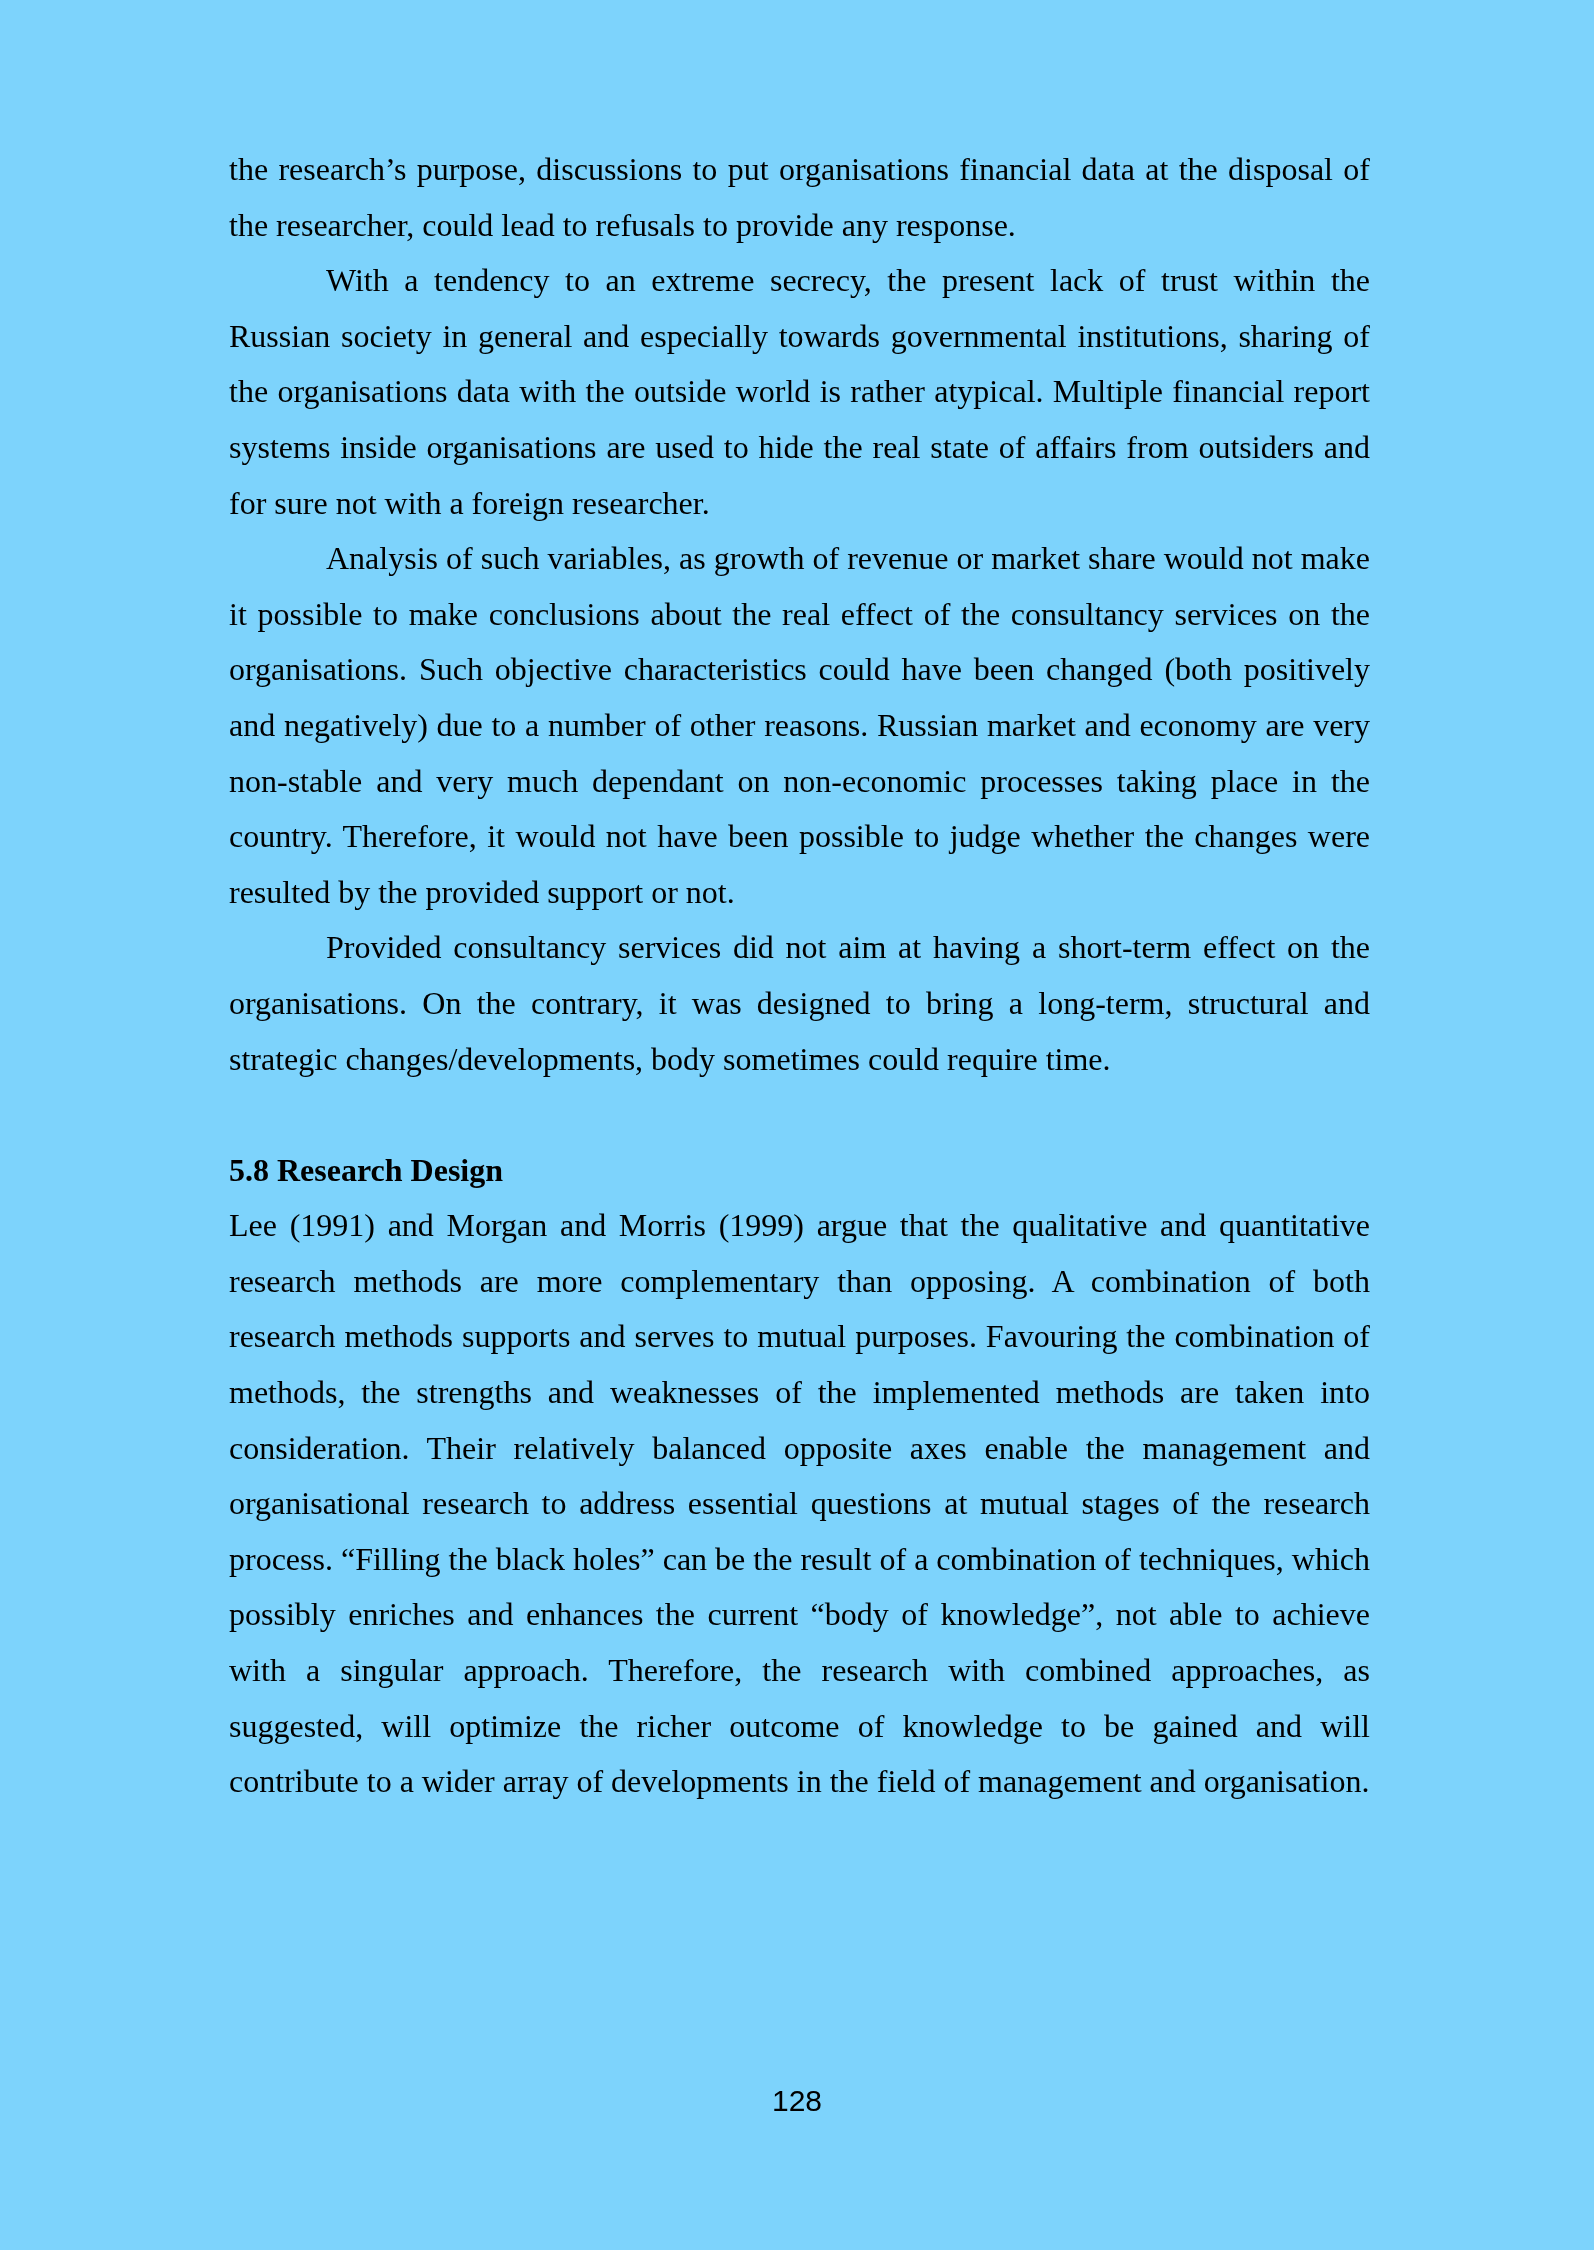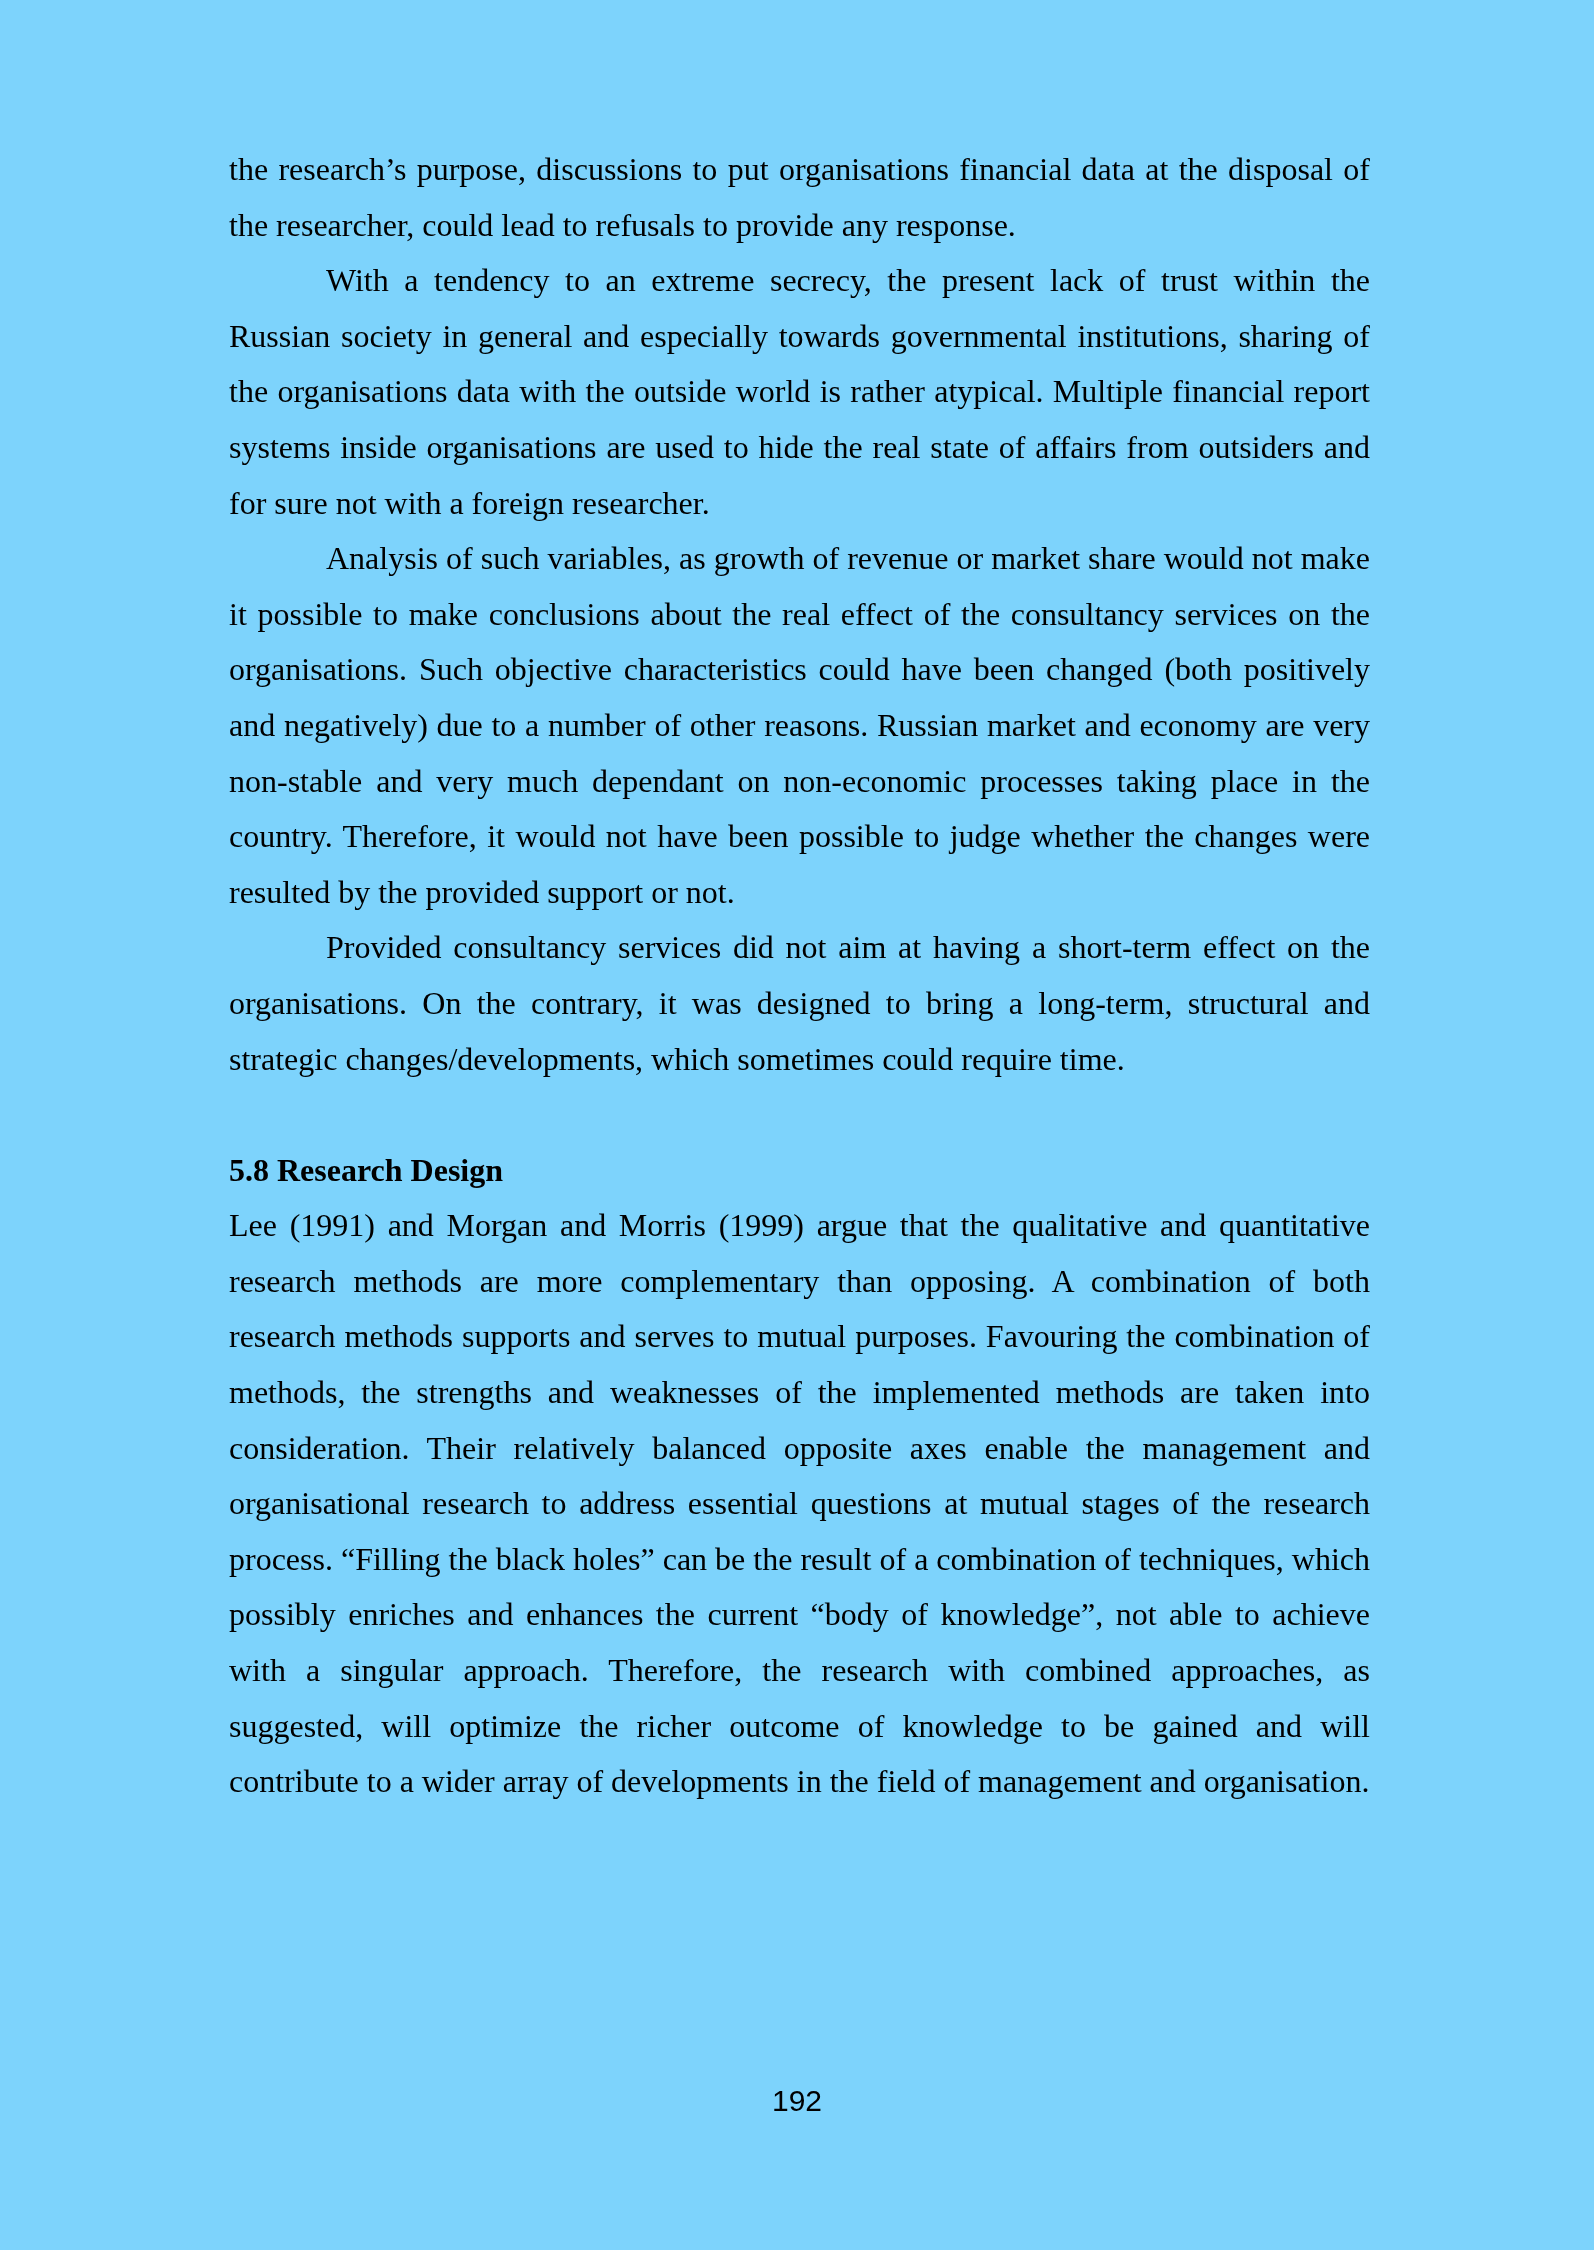--- a/index.html
+++ b/index.html
@@ -53,18 +53,18 @@
   }
 </style>
 </head>
 <body>
 
 <div class="page">
   <div class="content">
     <p>the research’s purpose, discussions to put organisations financial data at the disposal of the researcher, could lead to refusals to provide any response.</p>
     <p class="indent">With a tendency to an extreme secrecy, the present lack of trust within the Russian society in general and especially towards governmental institutions, sharing of the organisations data with the outside world is rather atypical.  Multiple financial report systems inside organisations are used to hide the real state of affairs from outsiders and for sure not with a foreign researcher.</p>
     <p class="indent">Analysis of such variables, as growth of revenue or market share would not make it possible to make conclusions about the real effect of the consultancy services on the organisations. Such objective characteristics could have been changed (both positively and negatively) due to a number of other reasons. Russian market and economy are very non-stable and very much dependant on non-economic processes taking place in the country. Therefore, it would not have been possible to judge whether the changes were resulted by the provided support or not.</p>
-    <p class="indent">Provided consultancy services did not aim at having a short-term effect on the organisations. On the contrary, it was designed to bring a long-term, structural and strategic changes/developments, which sometimes could require time.</p>
+    <p class="indent">Provided consultancy services did not aim at having a short-term effect on the organisations. On the contrary, it was designed to bring a long-term, structural and strategic changes/developments, body sometimes could require time.</p>
     <h2 class="section-heading">5.8 Research Design</h2>
     <p>Lee (1991) and Morgan and Morris (1999) argue that the qualitative and quantitative research methods are more complementary than opposing. A combination of both research methods supports and serves to mutual purposes. Favouring the combination of methods, the strengths and weaknesses of the implemented methods are taken into consideration. Their relatively balanced opposite axes enable the management and organisational research to address essential questions at mutual stages of the research process. “Filling the black holes” can be the result of a combination of techniques, which possibly enriches and enhances the current “body of knowledge”, not able to achieve with a singular approach. Therefore, the research with combined approaches, as suggested, will optimize the richer outcome of knowledge to be gained and will contribute to a wider array of developments in the field of management and organisation.</p>
   </div>
-  <div class="page-number">192</div>
+  <div class="page-number">128</div>
 </div>
 
 </body></html>

